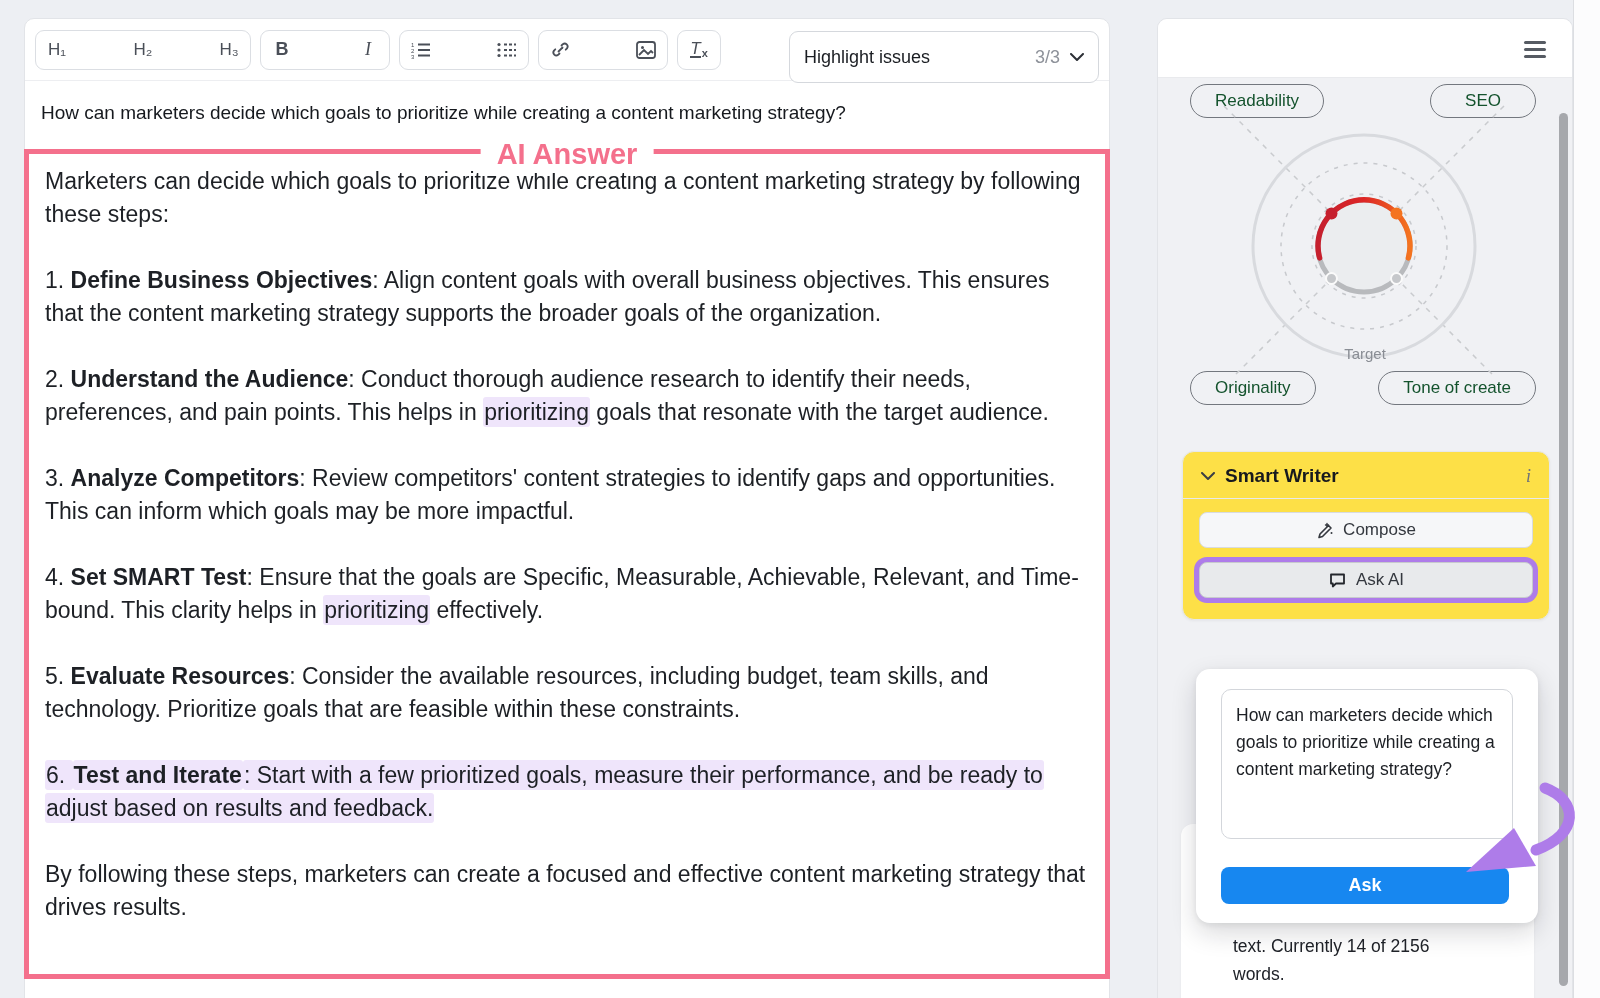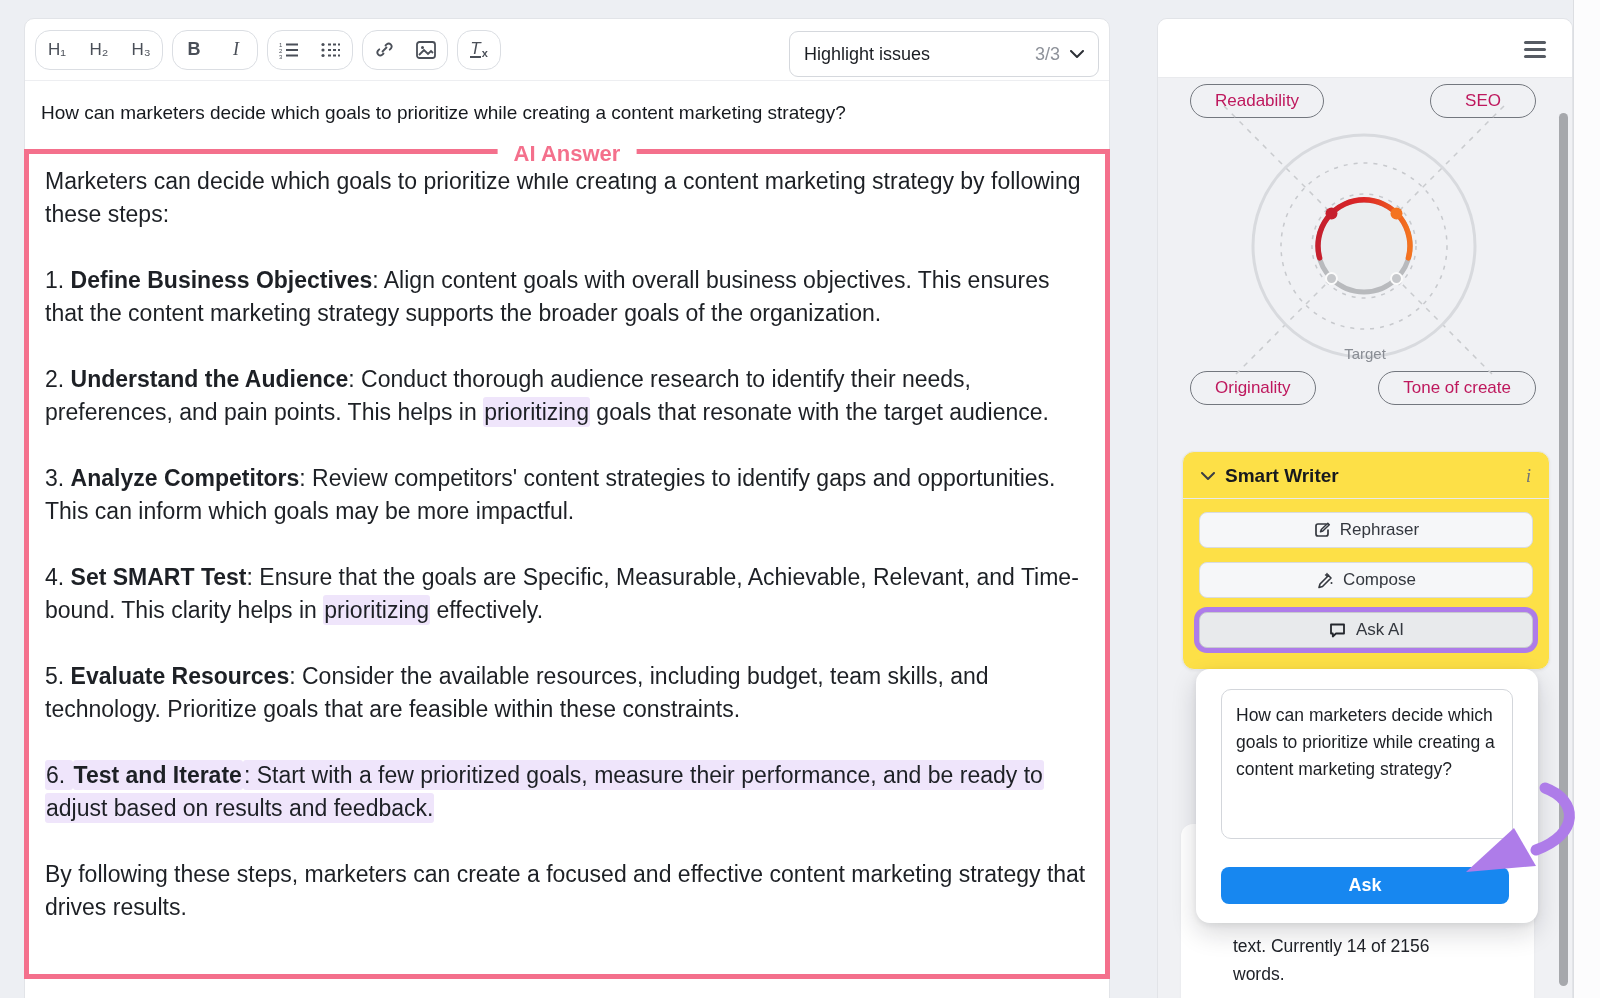--- a/index.html
+++ b/index.html
@@ -4,50 +4,50 @@
 <style>
   html,body{margin:0;padding:0;width:1600px;height:998px;overflow:hidden;
     font-family:"Liberation Sans","DejaVu Sans",sans-serif;background:#fff;}
   .app{position:absolute;left:0;top:0;width:1574px;height:998px;background:#edeff3;}
   .right-strip{position:absolute;top:0;right:0;width:26px;height:998px;background:#fcfcfd;border-left:1px solid #dcdee2;}
 
   
   .editor{position:absolute;left:24px;top:18px;width:1086px;height:992px;background:#fff;
     border:1px solid #e2e4e8;border-radius:10px 10px 0 0;box-sizing:border-box;}
   .toolbar{position:relative;height:62px;border-bottom:1px solid #edeef1;display:flex;align-items:center;padding-left:10px;box-sizing:border-box;}
-  .tb-group{display:inline-flex;align-items:center;height:38px;border:1px solid #dbdee3;border-radius:15px;margin-right:9px;background:#fff;}
+  .tb-group{display:inline-flex;align-items:center;height:38px;border:1px solid #dbdee3;border-radius:9px;margin-right:9px;background:#fff;gap:44px;}
   .tb-btn{width:42px;height:100%;display:flex;align-items:center;justify-content:center;
     font-size:17px;color:#4a4f58;cursor:pointer;}
   .tb-btn b{font-size:18px;}
   .tb-btn i{font-size:18px;font-family:"Liberation Serif",serif;}
   .tb-btn svg{display:block;}
   .clear-t{border-bottom:2px solid #4a4f58;font-style:italic;line-height:15px;}
   .clear-x{font-size:11px;margin-top:7px;margin-left:1px;font-weight:bold;}
-  .hl-select{position:absolute;right:10px;top:12px;width:310px;height:46px;border:1px solid #d5d8dd;border-radius:9px;
+  .hl-select{position:absolute;right:10px;top:12px;width:310px;height:52px;border:1px solid #d5d8dd;border-radius:9px;
     display:flex;align-items:center;padding:0 14px;box-sizing:border-box;font-size:18px;color:#1a1d22;background:#fff;cursor:pointer;}
   .hl-count{margin-left:auto;color:#8e929a;margin-right:10px;}
 
   .content{padding-top:19px;}
   .question{margin:0 16px 23px;font-size:19px;line-height:26px;color:#16191e;}
 
   .ai-box{position:relative;margin:0 -1px;border:5px solid var(--pink);min-height:830px;box-sizing:border-box;padding:11px 11px 0;}
   .ai-label{position:absolute;top:-19px;left:50%;transform:translateX(-50%);background:#fff;padding:0 16px;
-    font-size:22px;font-weight:bold;color:var(--pink);line-height:38px;white-space:nowrap;}
+    font-size:29px;font-weight:bold;color:var(--pink);line-height:38px;white-space:nowrap;}
   .ai-box p{margin:0 5px 33px;font-size:23px;line-height:33px;color:#1d2025;}
   .ai-box .b{font-weight:bold;}
   .ai-box .hl{background:var(--highlight);border-radius:3px;padding:2px 1px;-webkit-box-decoration-break:clone;box-decoration-break:clone;}
 
   
   .sidebar{position:absolute;left:1157px;top:18px;width:416px;height:992px;background:#f0f1f4;
     border:1px solid #e2e4e8;border-radius:10px;box-sizing:border-box;overflow:hidden;}
   .sb-header{height:58px;background:#fff;border-bottom:1px solid #e9eaed;position:relative;}
   .burger{position:absolute;right:26px;top:22px;width:22px;cursor:pointer;}
   .burger div{height:3px;background:#565b63;border-radius:2px;margin-bottom:4px;}
   .pill{position:absolute;height:34px;border:1px solid #73777e;border-radius:18px;display:flex;align-items:center;
-    padding:0 24px;font-size:17px;color:#be185d;cursor:pointer;background:transparent;box-sizing:border-box;}
+    padding:0 24px;font-size:17px;color:#14532d;cursor:pointer;background:transparent;box-sizing:border-box;}
   .pill.wide{padding:12px 34px;}
   .gauge-svg{position:absolute;left:0;top:58px;}
   .target-label{position:absolute;left:0;right:0;top:325px;text-align:center;font-size:15px;color:#898d94;line-height:20px;}
 
   .sw-card{position:absolute;left:24px;top:432px;width:368px;background:#fde047;border:1px solid #e6e8eb;border-radius:12px;
     box-shadow:0 1px 3px rgba(20,24,32,.05);box-sizing:border-box;}
   .sw-head{display:flex;align-items:center;padding:13px 18px 11px;}
   .sw-title{font-size:19px;font-weight:bold;color:#17191e;margin-left:10px;}
   .sw-info{margin-left:auto;font-family:"Liberation Serif",serif;font-style:italic;font-size:18px;color:#6d717a;cursor:pointer;}
   .sw-div{height:1px;background:#e8e9ec;}
@@ -201,27 +201,20 @@
         <svg width="14" height="9" viewBox="0 0 14 9">
           <path d="M1 1l6 6 6-6" stroke="#3a3e45" stroke-width="2" fill="none" stroke-linecap="round" stroke-linejoin="round"></path>
         </svg>
         <span class="sw-title">Smart Writer</span>
         <span class="sw-info">i</span>
       </div>
       <div class="sw-div"></div>
       <div class="sw-body">
         <div class="sw-btn">
           <svg width="18" height="18" viewBox="0 0 18 18" fill="none">
-            <path d="M13 3H5a2 2 0 00-2 2v8a2 2 0 002 2h8a2 2 0 002-2V9" stroke="#34383f" stroke-width="1.7" stroke-linecap="round"></path>
-            <path d="M14.8 2.2l1.5 1.5L9.8 10l-2.3.8.8-2.3z" stroke="#34383f" stroke-width="1.5" stroke-linejoin="round"></path>
-          </svg>
-          <span>Rephraser</span>
-        </div>
-        <div class="sw-btn">
-          <svg width="18" height="18" viewBox="0 0 18 18" fill="none">
             <path d="M6.5 15.5l-3.5 1 1-3.5L12.5 4.5l2.5 2.5z" stroke="#34383f" stroke-width="1.6" stroke-linejoin="round"></path>
             <path d="M11 2.5v3M9.5 4h3" stroke="#34383f" stroke-width="1.4" stroke-linecap="round"></path>
             <circle cx="15.5" cy="12" r="1" fill="#34383f"></circle>
           </svg>
           <span>Compose</span>
         </div>
         <div class="sw-btn ask-ai">
           <svg width="19" height="18" viewBox="0 0 19 18" fill="none">
             <path d="M3 3.5h13v9H8l-3.2 3v-3H3z" stroke="#23262c" stroke-width="1.8" stroke-linejoin="round"></path>
           </svg>

